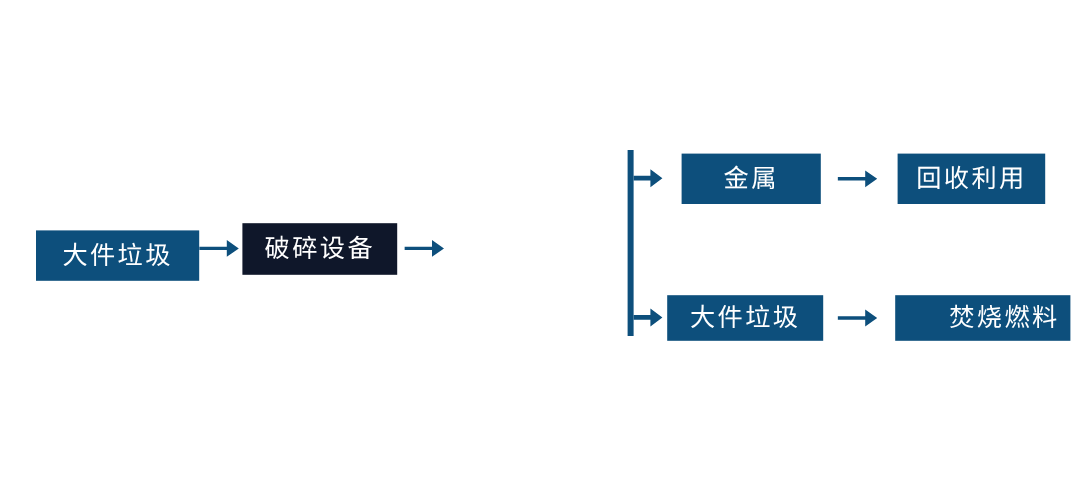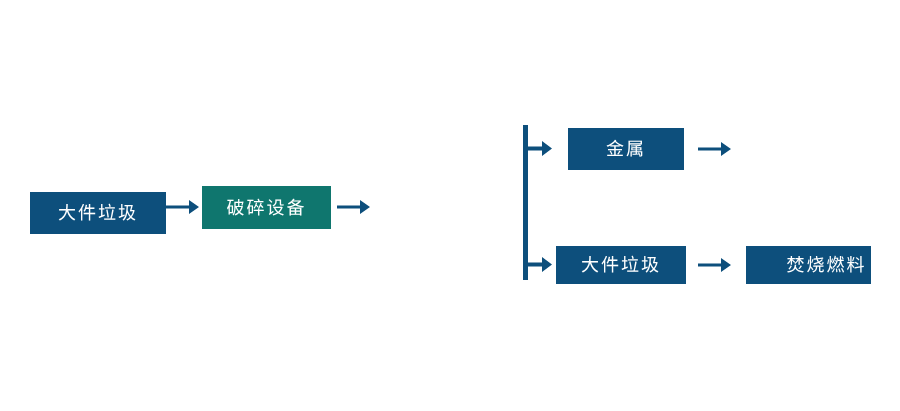--- a/index.html
+++ b/index.html
@@ -18,29 +18,29 @@
     background: #ffffff;
     overflow: hidden;
   }
   .node {
     position: absolute;
     box-sizing: border-box;
     display: flex;
     align-items: center;
     justify-content: center;
     color: #ffffff;
-    font-size: 18px;
+    font-size: 21px;
     letter-spacing: 2px;
     line-height: 1;
     white-space: nowrap;
     text-align: center;
     -webkit-font-smoothing: antialiased;
   }
   .node.blue  { background: #0d4f7c; }
-  .node.red   { background: #0f766e; }
+  .node.red   { background: #0f172a; }
 
   .arrow {
     position: absolute;
     display: block;
     color: #0d4f7c;
   }
   .arrow svg { display: block; }
 
   .branch-bus {
     position: absolute;
@@ -88,28 +88,31 @@
   <div class="node blue" style="left:568px; top:128px; width:116px; height:42px;">
     <span>金属</span>
   </div>
 
   <span class="arrow" style="left:698px; top:139px; width:34px; height:20px;">
     <svg width="34" height="20" viewBox="0 0 34 20" aria-hidden="true">
       <path d="M0 8.6 H23 V3 L33 10 L23 17 V11.4 H0 Z" fill="#0d4f7c"></path>
     </svg>
   </span>
 
+  <div class="node blue" style="left:748px; top:128px; width:123px; height:42px;">
+    <span>回收利用</span>
+  </div>
 
   <div class="node blue" style="left:556px; top:246px; width:130px; height:38px;">
     <span>大件垃圾</span>
   </div>
 
   <span class="arrow" style="left:698px; top:255px; width:34px; height:20px;">
     <svg width="34" height="20" viewBox="0 0 34 20" aria-hidden="true">
       <path d="M0 8.6 H23 V3 L33 10 L23 17 V11.4 H0 Z" fill="#0d4f7c"></path>
     </svg>
   </span>
 
-  <div class="node blue" style="left:746px; top:246px; width:125px; height:38px;padding-left:36px;">
+  <div class="node blue" style="left:746px; top:246px; width:146px; height:38px;padding-left:36px;">
     <span>焚烧燃料</span>
   </div>
 
 </div>
 
 </body></html>

